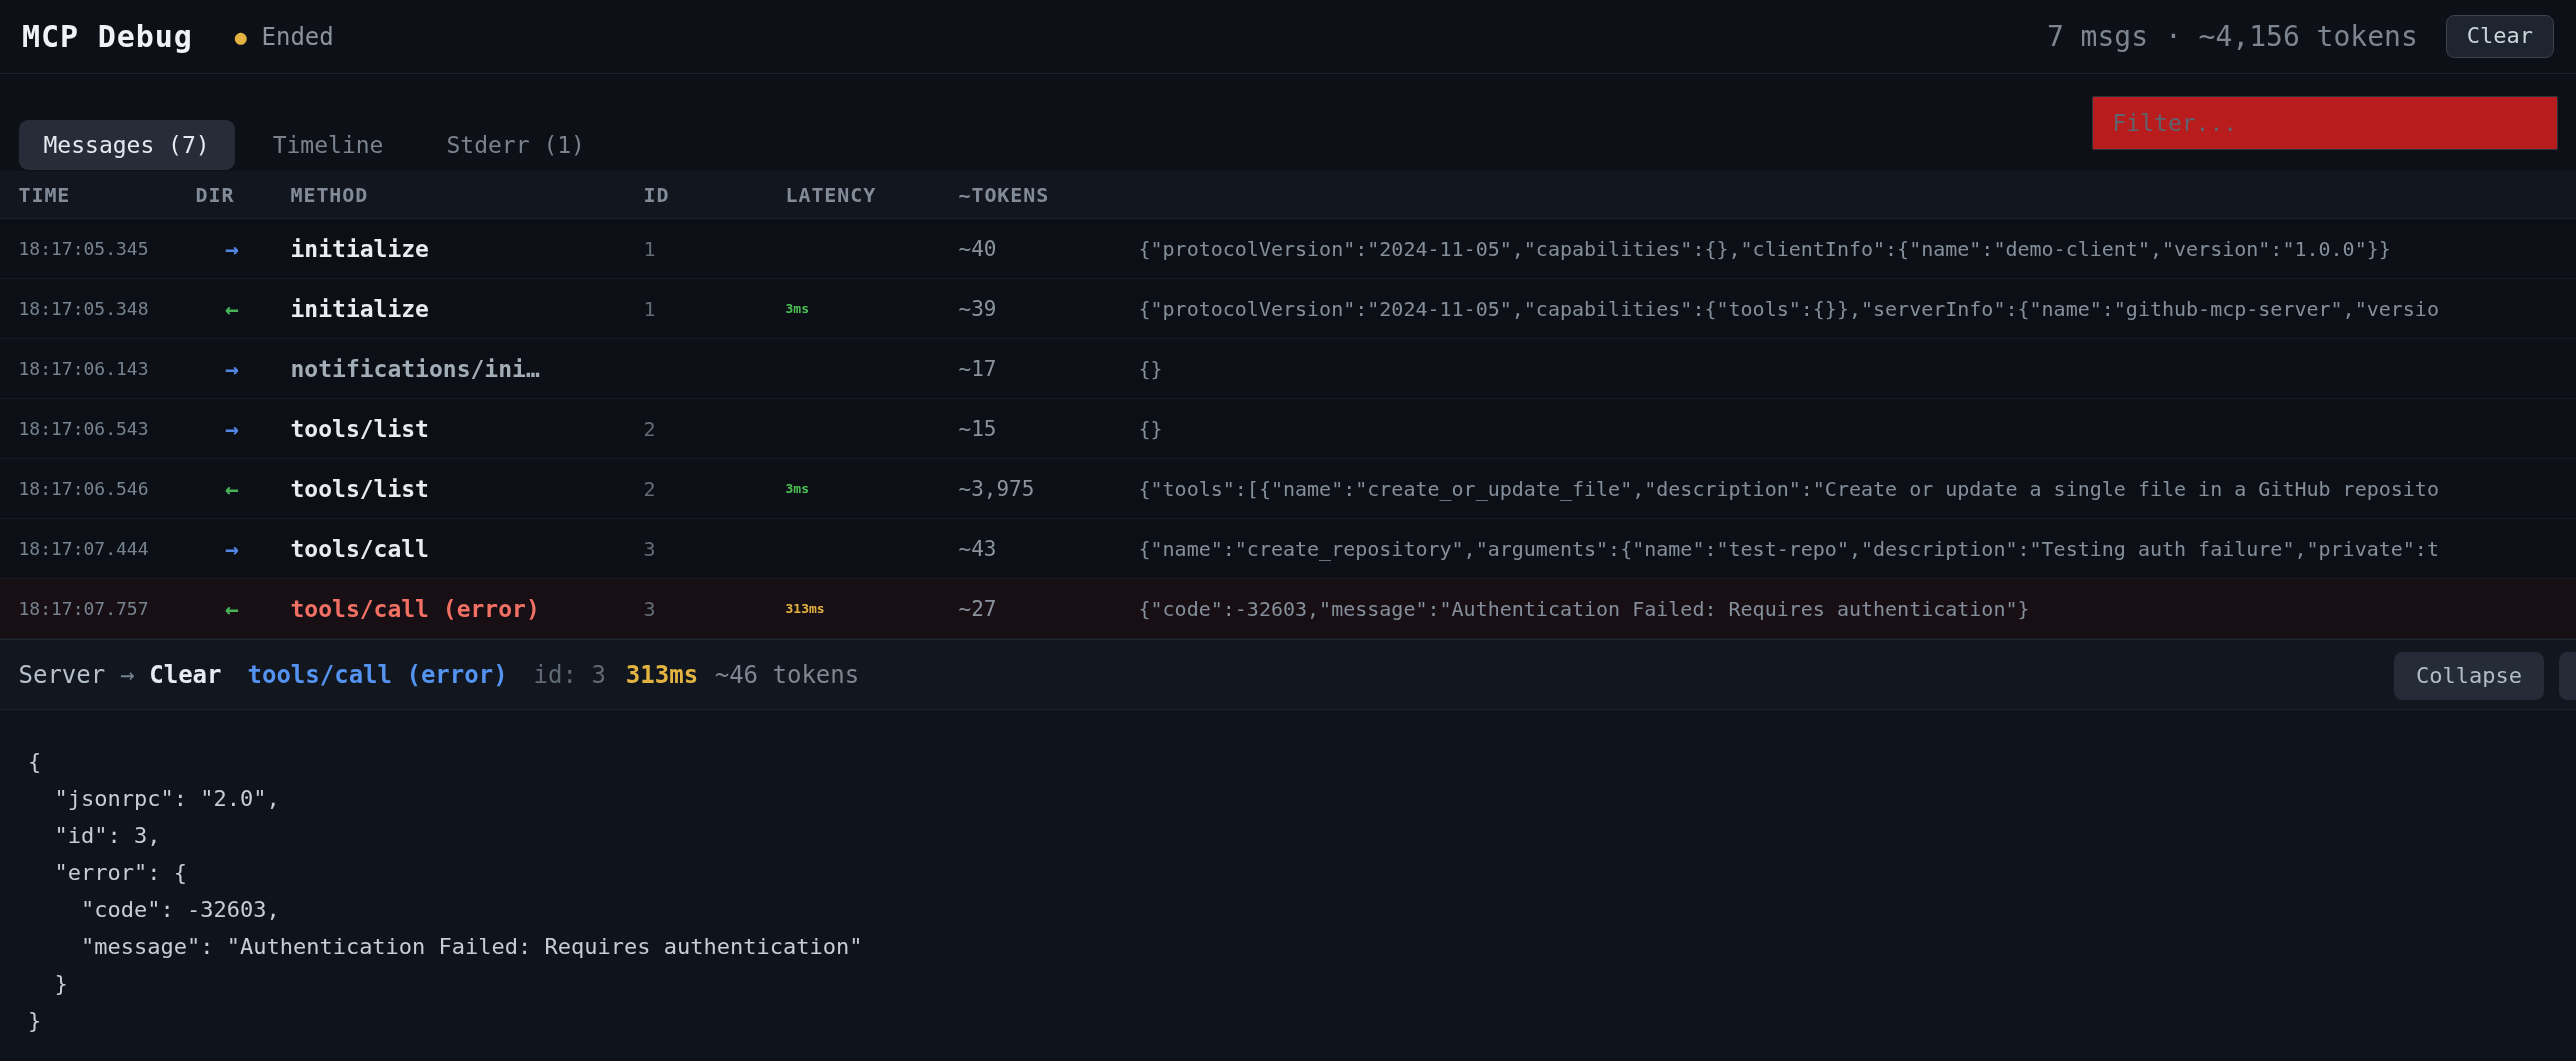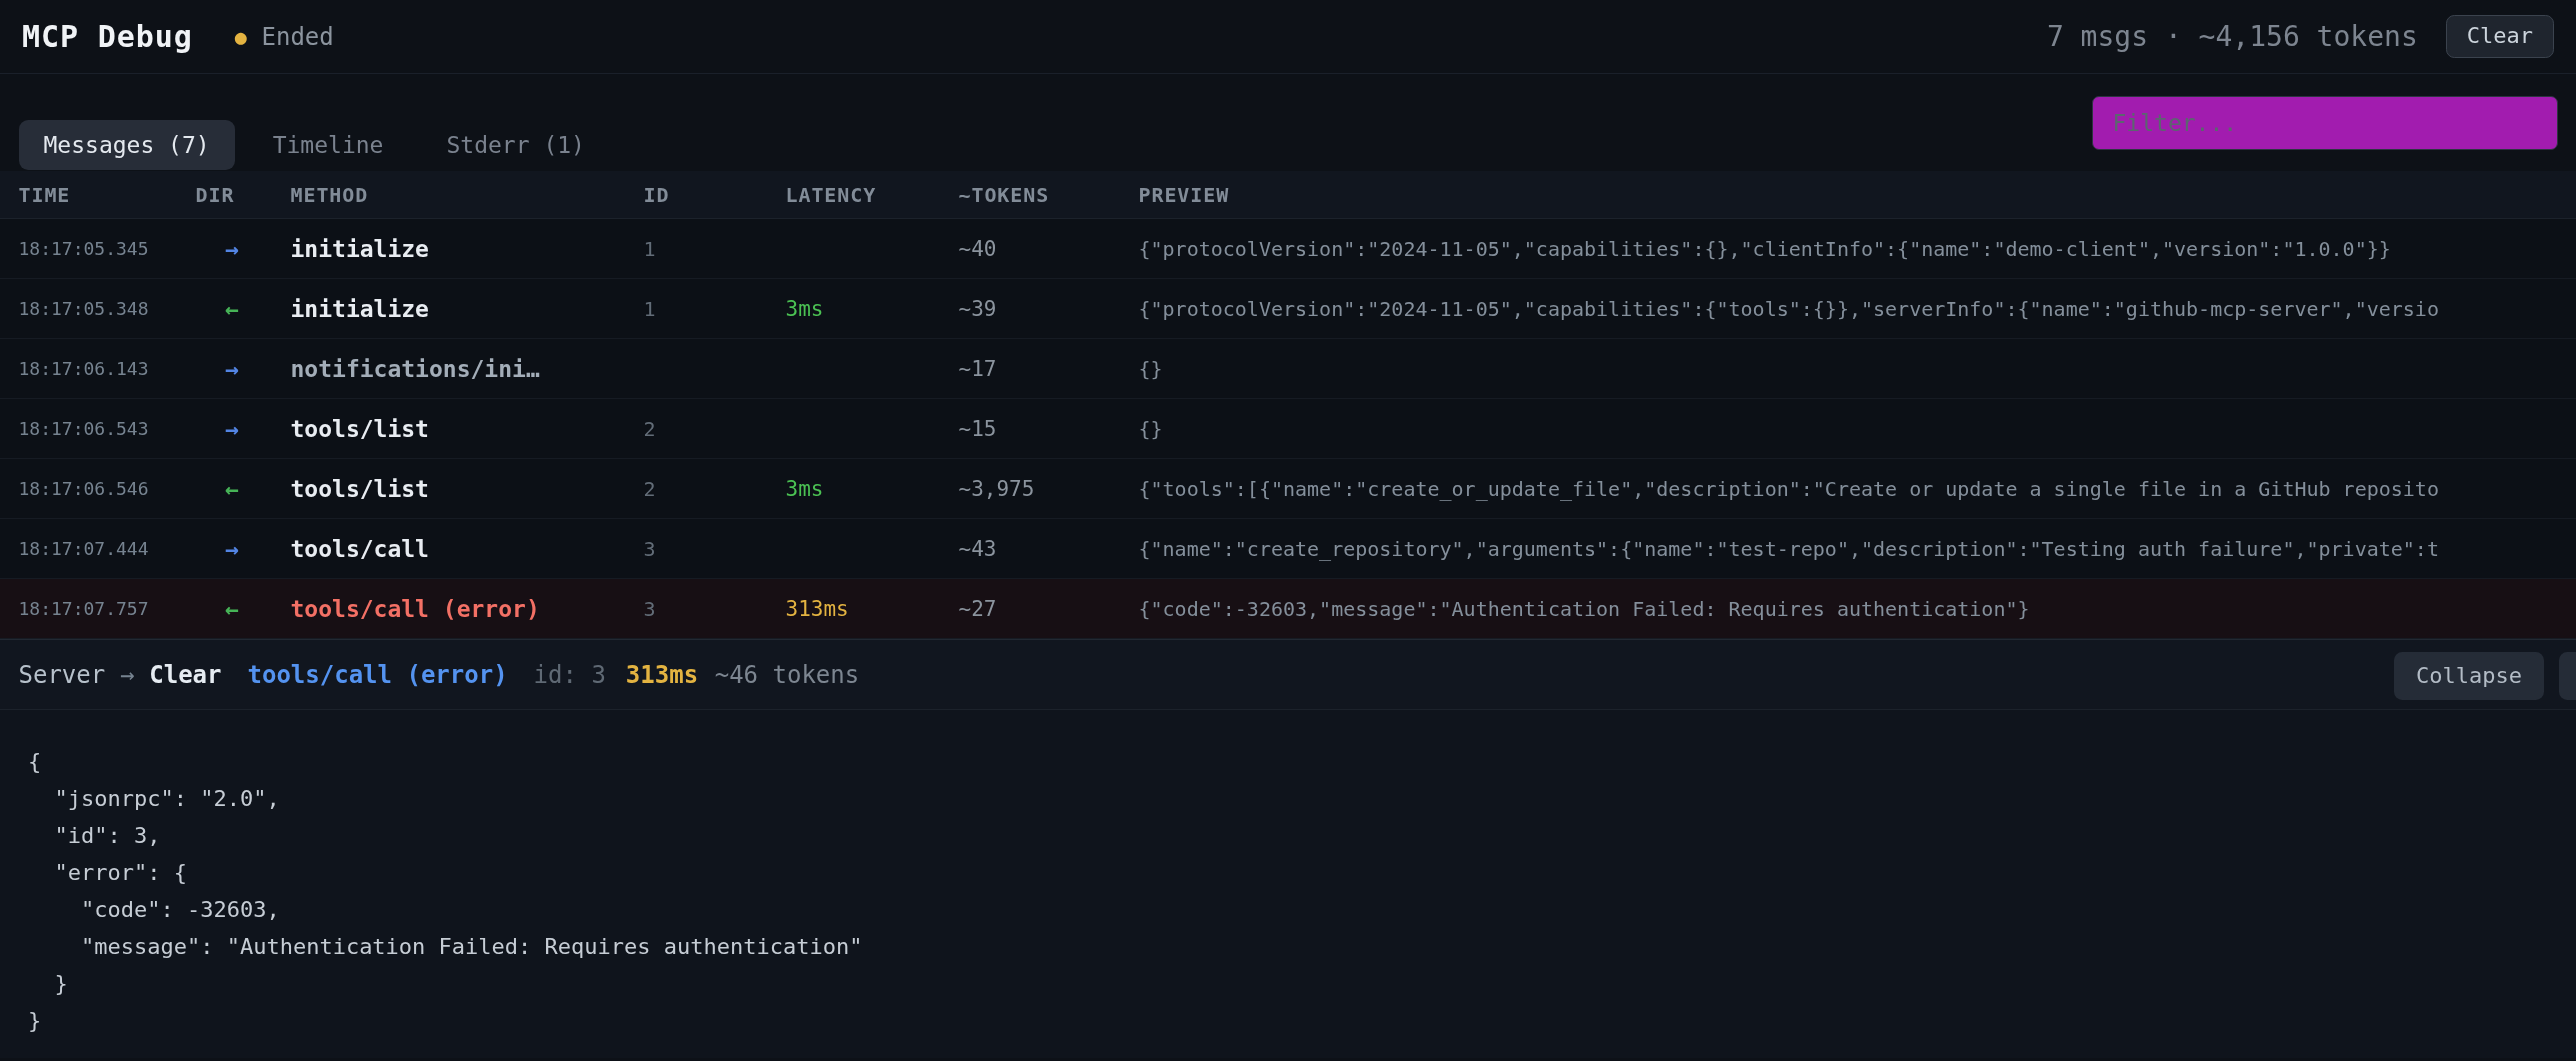--- a/index.html
+++ b/index.html
@@ -28,22 +28,22 @@
   
   .tabbar{
     height:97px;display:flex;align-items:center;padding:0 18.5px;background:#0d1117;
   }
   .tab{
     font-size:23px;color:#7a828e;padding:12px 25px;border-radius:9.2px;
     margin-right:13px;cursor:pointer;white-space:pre;margin-top:44px;
   }
   .tab.active{background:#272d38;color:#e4e9ef;}
   .filter-input{
-    margin-left:auto;width:424px;height:52px;background:#a21caf;
-    border:0.9px solid #2c3440;border-radius:7px;outline:none;
+    margin-left:auto;width:424px;height:52px;background:#b91c1c;
+    border:0.9px solid #2c3440;border-radius:2px;outline:none;
     color:#aab4be;font-size:23px;font-family:inherit;padding:0 20px;
   }
   .filter-input::placeholder{color:#5c6570;}
   
   .grid{
     display:grid;
     grid-template-columns:177px 95px 353px 142px 173px 180px minmax(0,1fr);
     align-items:center;padding-left:18.5px;
   }
   .thead{
@@ -56,21 +56,21 @@
   .trow.error-row{background:#170f14;}
   .cell{white-space:pre;overflow:hidden;}
   .c-time{color:#768390;font-size:18px;}
   .c-dir{font-size:23px;font-weight:bold;padding-left:29.5px;}
   .c-dir.out{color:#5385e4;}
   .c-dir.in{color:#46b357;}
   .c-method{color:#e9edf2;font-size:23px;font-weight:600;}
   .c-method.dim{color:#a3adb8;}
   .c-method.error{color:#f37065;}
   .c-id{color:#626c77;font-size:20px;}
-  .c-latency{font-size:21px;font-weight:400;}
+  .c-latency{font-size:13px;font-weight:700;}
   .c-latency.fast{color:#4bc153;}
   .c-latency.slow{color:#e3b341;}
   .c-tokens{color:#8b949e;font-size:21px;}
   .c-preview{color:#848f9b;font-size:20px;}
   
   .detail-header{
     position:relative;height:69px;background:#11161f;
     border-top:0.9px solid #222933;border-bottom:0.9px solid #1c222b;
     display:flex;align-items:center;padding-left:18.5px;font-size:24px;white-space:pre;
   }
@@ -111,21 +111,20 @@
     <input class="filter-input" placeholder="Filter..." style="">
   </div>
 
   <div class="grid thead">
     <div class="cell">TIME</div>
     <div class="cell">DIR</div>
     <div class="cell">METHOD</div>
     <div class="cell">ID</div>
     <div class="cell">LATENCY</div>
     <div class="cell">~TOKENS</div>
-    <div class="cell">PREVIEW</div>
   </div>
 
   <div id="rows">
     <div class="grid trow">
       <div class="cell c-time">18:17:05.345</div>
       <div class="cell c-dir out">→</div>
       <div class="cell c-method">initialize</div>
       <div class="cell c-id">1</div>
       <div class="cell c-latency"></div>
       <div class="cell c-tokens">~40</div>

